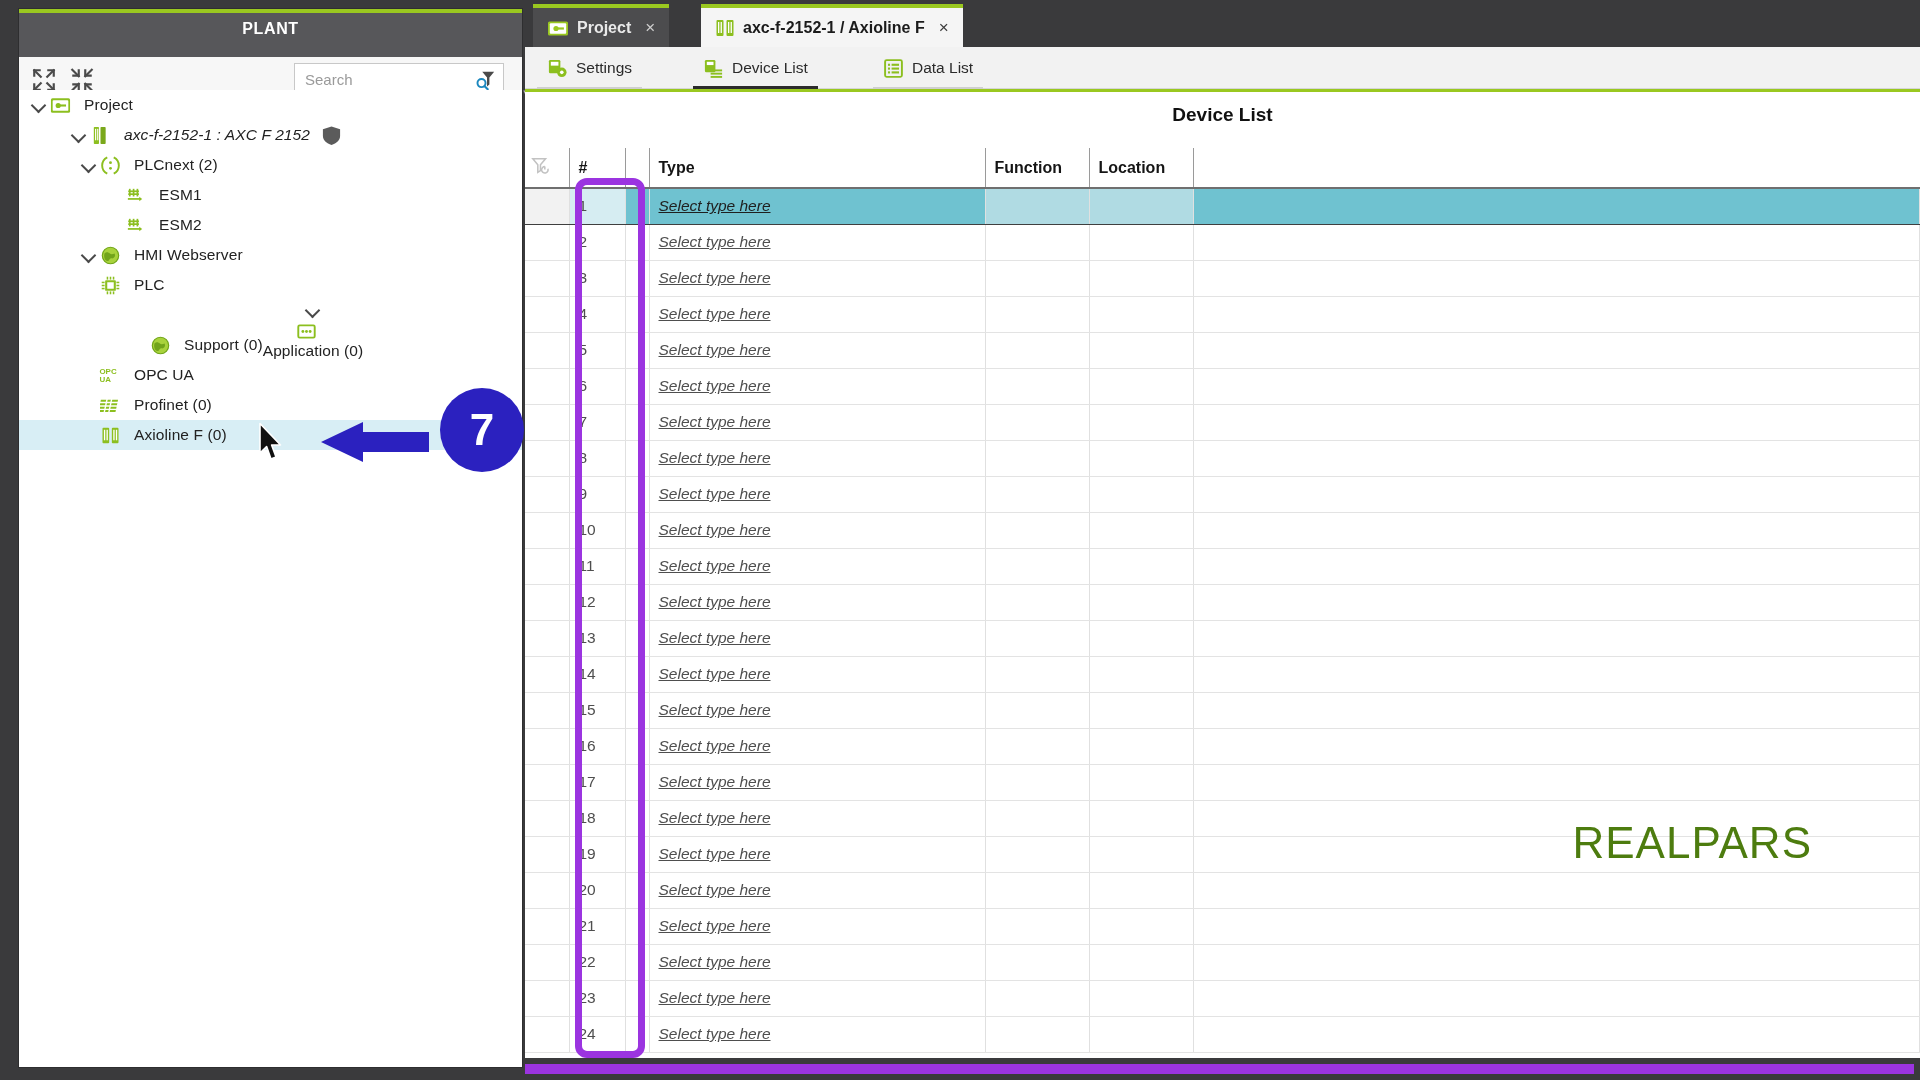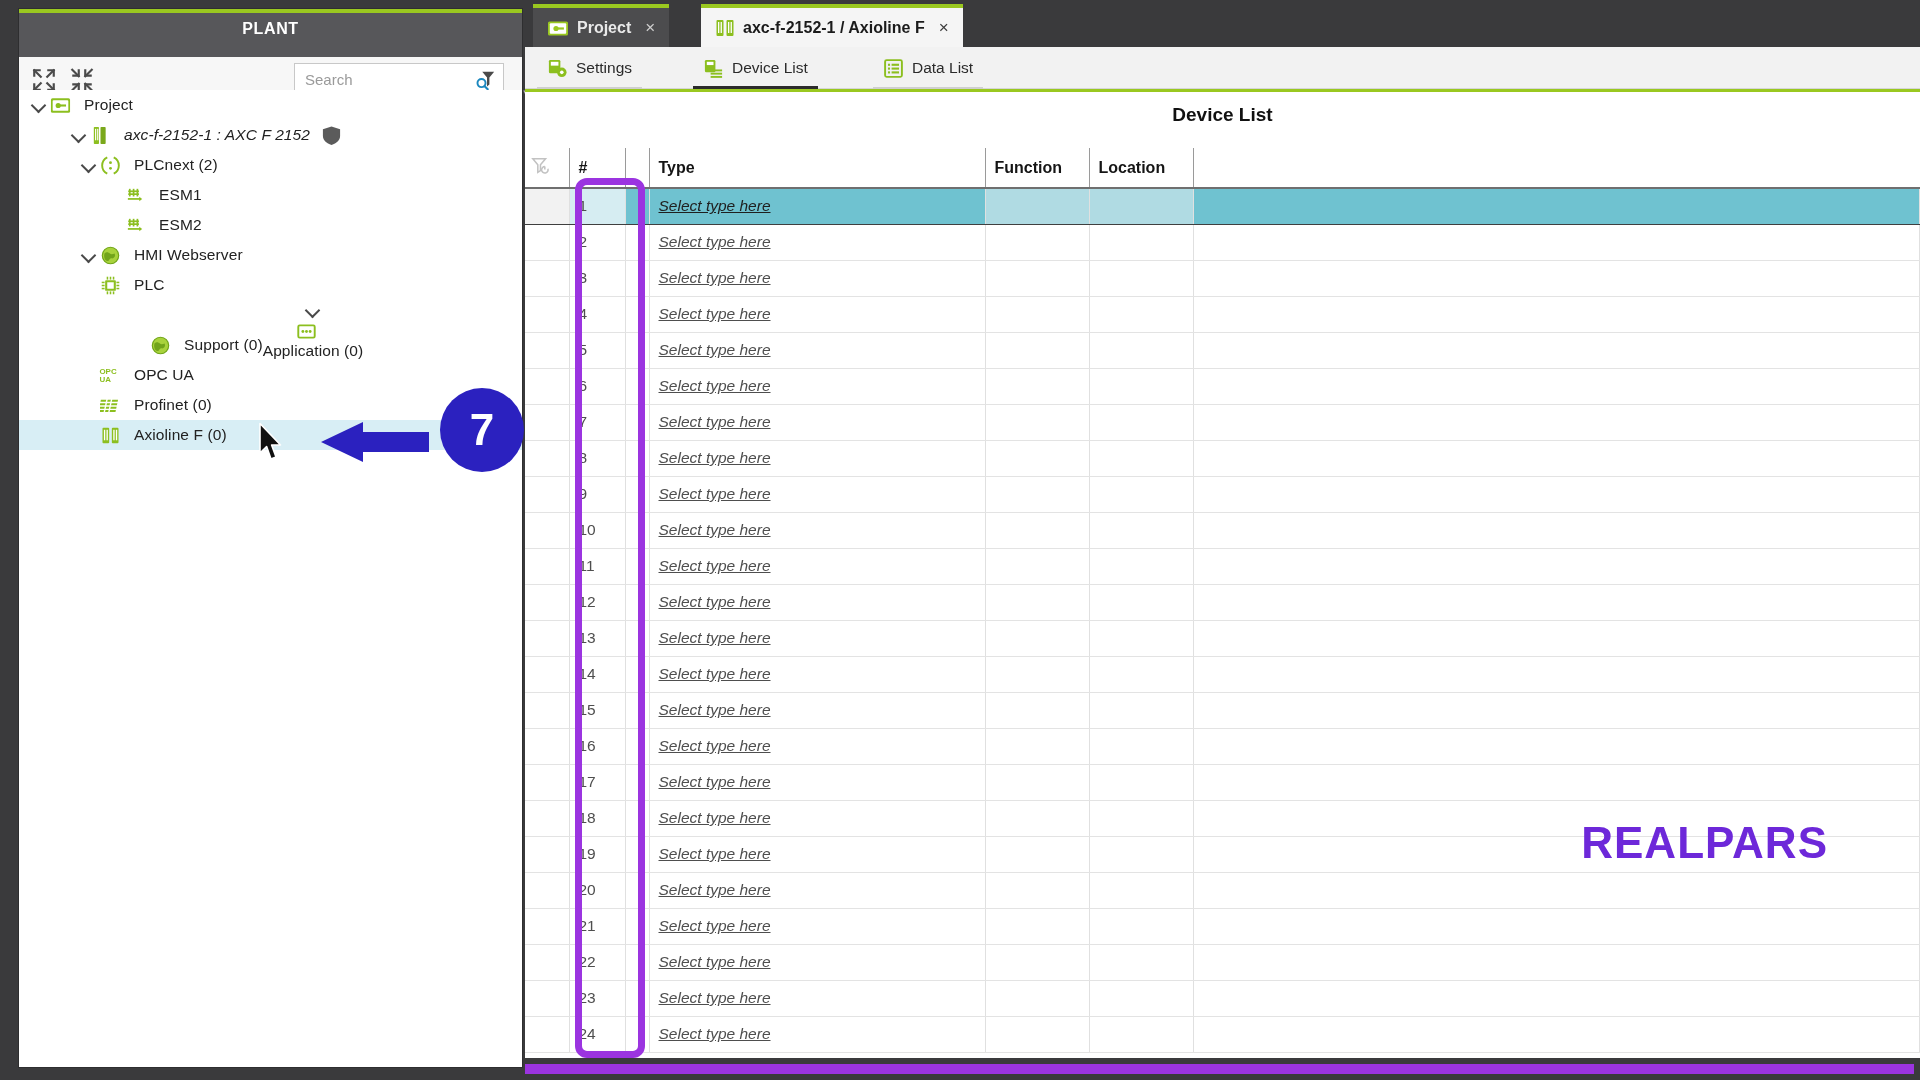--- a/index.html
+++ b/index.html
@@ -328,24 +328,24 @@
     left: 525px; bottom: 6px;
     right: 6px;
     height: 10px;
     background: #9b34e0;
     z-index: 40;
   }
 
   
   #watermark {
     position: absolute;
-    right: 92px; bottom: 190px;
+    right: 108px; bottom: 190px;
     font-size: 44px;
-    font-weight: bold;
-    color: #6d28d9;
+    font-weight: normal;
+    color: #4d7c0f;
     letter-spacing: 1px;
     pointer-events: none;
     user-select: none;
   }
 </style>
 </head>
 <body>
 
 <div id="app">
 

